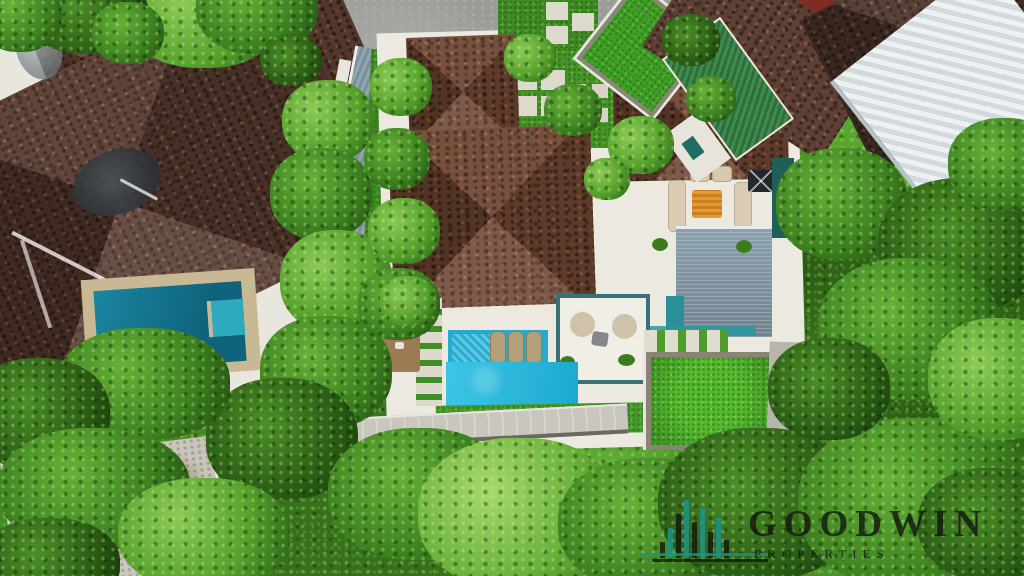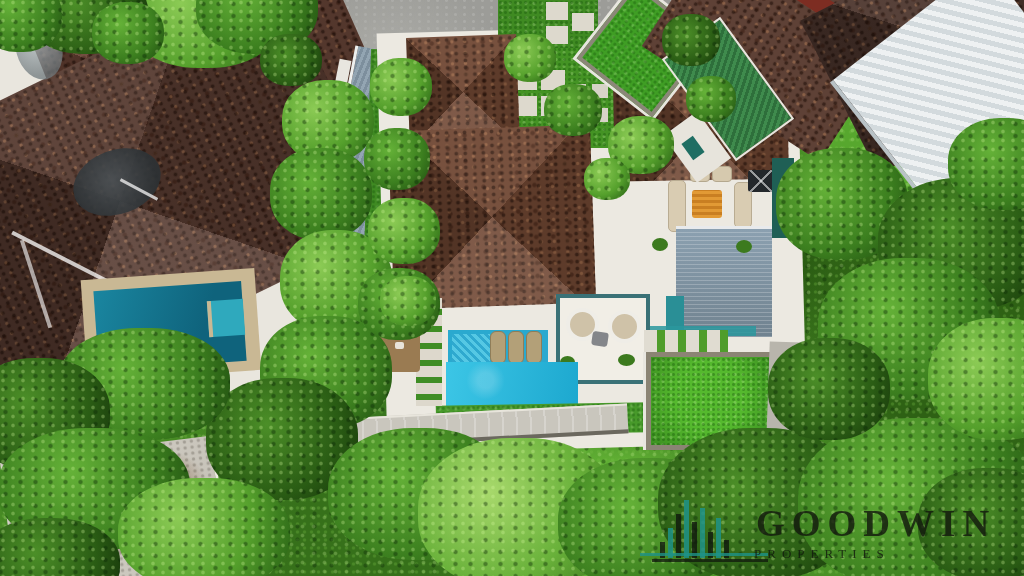--- a/index.html
+++ b/index.html
@@ -224,17 +224,17 @@
       <div class="bar bd" style="height:44px;"></div>
       <div class="bar bt" style="height:58px;"></div>
       <div class="bar bd" style="height:36px;"></div>
       <div class="bar bt" style="height:50px;"></div>
       <div class="bar bd" style="height:26px;"></div>
       <div class="bar bt" style="height:40px;"></div>
       <div class="bar bd" style="height:18px;"></div>
     </div>
     <div class="el" style="left:4px;bottom:16px;width:128px;height:3px;background:rgba(30,146,136,.8);"></div>
     <div class="el" style="left:16px;bottom:10px;width:116px;height:3px;background:rgba(16,24,14,.75);"></div>
-    <div class="el wm-brand" style="left:120px;top:8px;">GOODWIN</div>
+    <div class="el wm-brand" style="left:112px;top:8px;">GOODWIN</div>
     <div class="el wm-tag" style="left:118px;top:52px;">PROPERTIES</div>
   </div>
 
 </div>
 
 </body></html>

